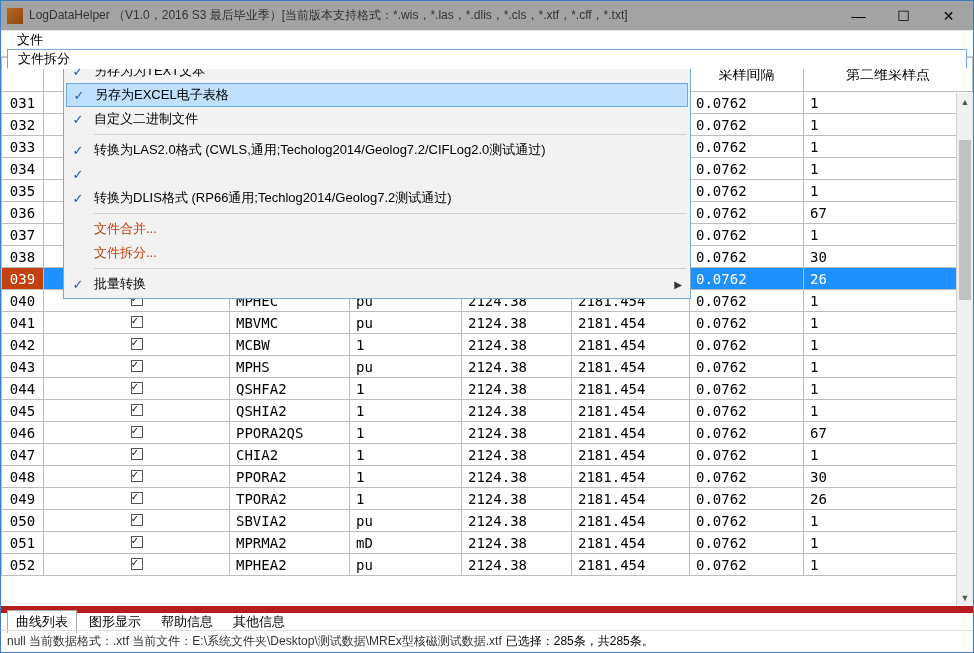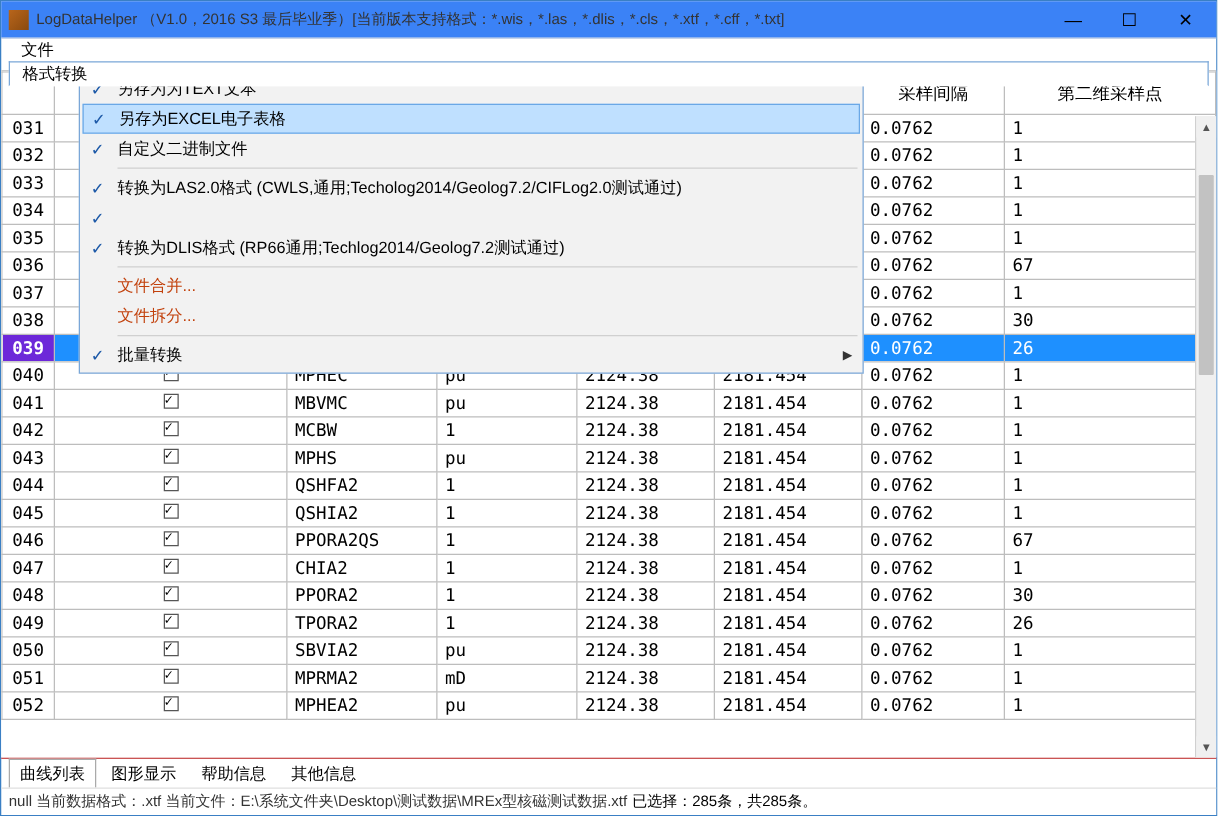--- a/index.html
+++ b/index.html
@@ -15,21 +15,21 @@
     .window {
       border: 1px solid #3a7fc4;
       width: 974px;
       height: 653px;
       display: flex;
       flex-direction: column;
       background: #fff;
     }
     .titlebar {
       height: 30px;
-      background: #3b82f6;
+      background: #a3a3a3;
       display: flex;
       align-items: center;
       padding: 0 2px;
       border-bottom: 1px solid #e5e5e5;
     }
     .app-icon {
       width: 16px; height: 16px;
       background: linear-gradient(135deg,#b8651b,#8a4a0f);
       margin: 0 6px 0 4px;
     }
@@ -151,41 +151,41 @@
       font-weight: normal;
       text-align: center;
       height: 34px;
     }
     td.rowhdr {
       background: #fff;
       text-align: center;
       width: 42px;
     }
     tr.selected td { background: #1e90ff; color: #fff; }
-    tr.selected td.rowhdr { background: #6d28d9; color: #fff; font-weight: bold; }
+    tr.selected td.rowhdr { background: #c2410c; color: #fff; }
     td.chk-cell { text-align: center; }
     .chk-box {
       display: inline-block;
       width: 12px; height: 12px;
       border: 1px solid #555;
       position: relative;
       background: #fff;
     }
     .chk-box.checked::after {
       content: "✓";
       position: absolute;
       top: -3px; left: 0;
       font-size: 11px;
       color: #000;
     }
     .footer-tabs {
       height: 24px;
       display: flex;
       align-items: center;
-      border-top: 1px solid #b91c1c;
+      border-top: 7px solid #b91c1c;
       padding: 0 6px;
       gap: 4px;
       font-size: 13px;
     }
     .ftab {
       padding: 2px 8px;
       cursor: pointer;
     }
     .ftab.active {
       border: 1px solid #aaa;
@@ -246,21 +246,21 @@
     <div class="title-text">LogDataHelper （V1.0，2016 S3 最后毕业季）[当前版本支持格式：*.wis，*.las，*.dlis，*.cls，*.xtf，*.cff，*.txt]</div>
     <div class="win-controls">
       <div class="win-btn">—</div>
       <div class="win-btn">☐</div>
       <div class="win-btn close">✕</div>
     </div>
   </div>
 
   <div class="menubar">
     <div class="menu-item">文件</div>
-    <div class="menu-item active">格式转换</div>
+    <div class="menu-item active">文件拆分</div>
     <div class="menu-item">设置</div>
     <div class="menu-item">怀念旧版</div>
     <div class="menu-item">帮助</div>
     <div class="menu-right">自主功能区</div>
 
     <div class="dropdown" id="dropdown">
         <div class="dd-row">
           <div class="chk">✓</div>
           <div class="lbl">另存为为TEXT文本</div>
         </div>

